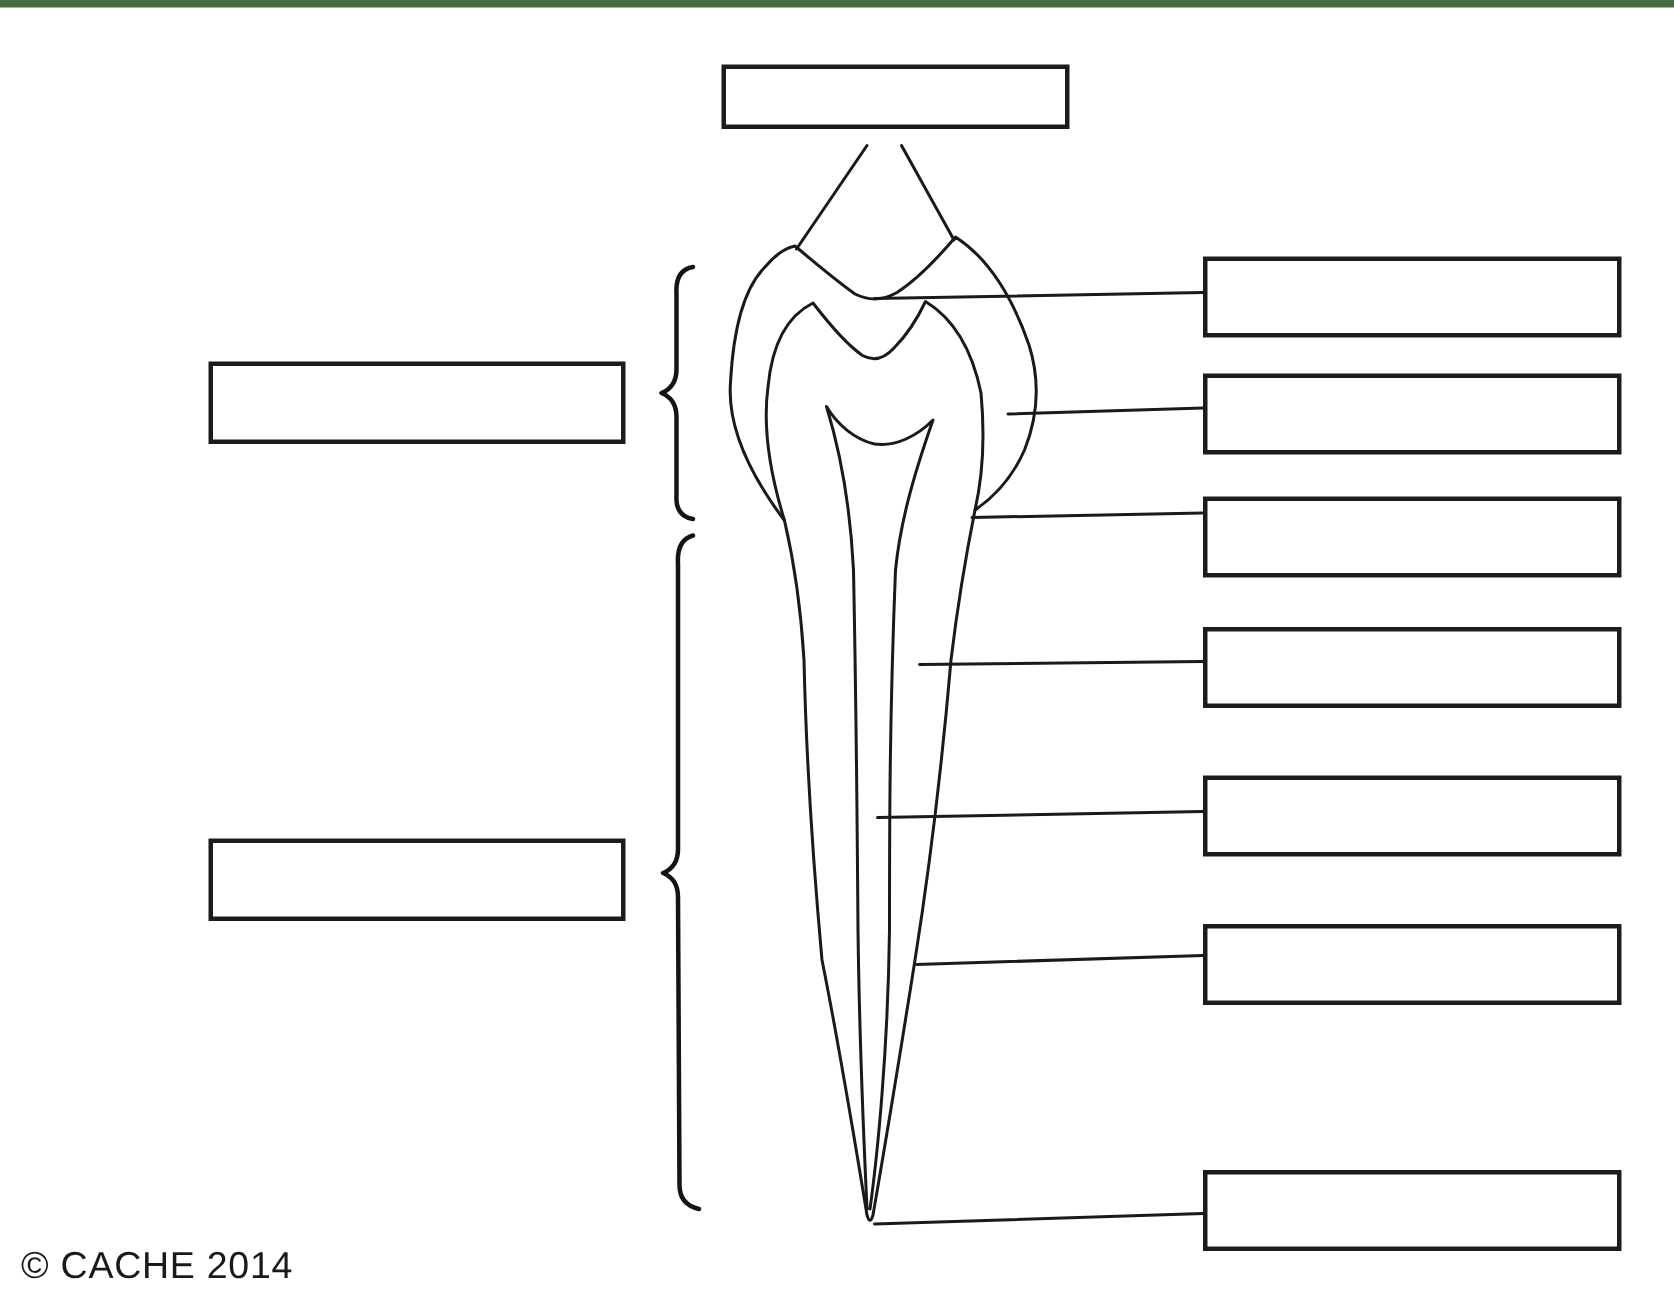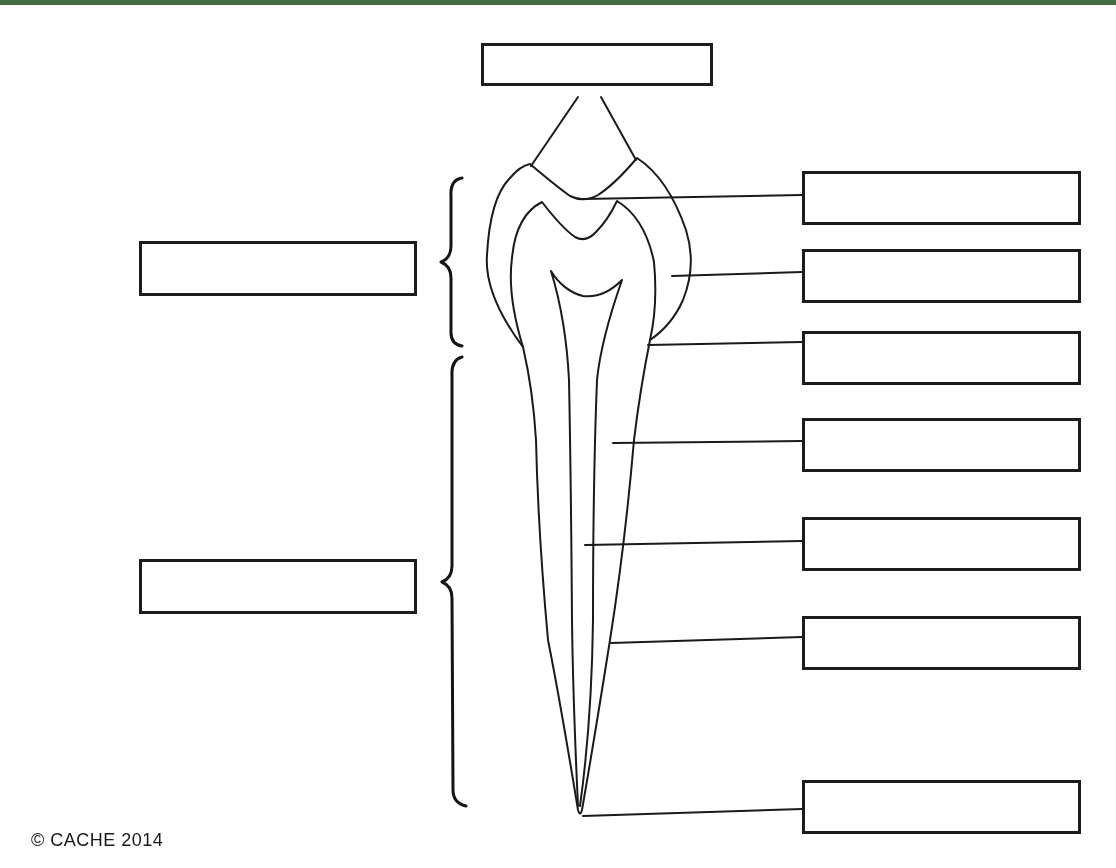--- a/index.html
+++ b/index.html
@@ -42,22 +42,22 @@
   .box-right  { left: 802px; width: 279px; height: 54px; }
   .box-right-1 { top: 171px; }
   .box-right-2 { top: 249px; }
   .box-right-3 { top: 331px; }
   .box-right-4 { top: 418px; }
   .box-right-5 { top: 517px; }
   .box-right-6 { top: 616px; }
   .box-right-7 { top: 780px; }
   .copyright {
     position: absolute;
-    left: 31px; top: 830px;
-    font-size: 18px;
+    left: 14px; top: 830px;
+    font-size: 25px;
     letter-spacing: 0.5px;
     color: #191919;
   }
 </style>
 </head>
 <body>
 
 <div class="page">
 
   <div class="top-bar"></div>

